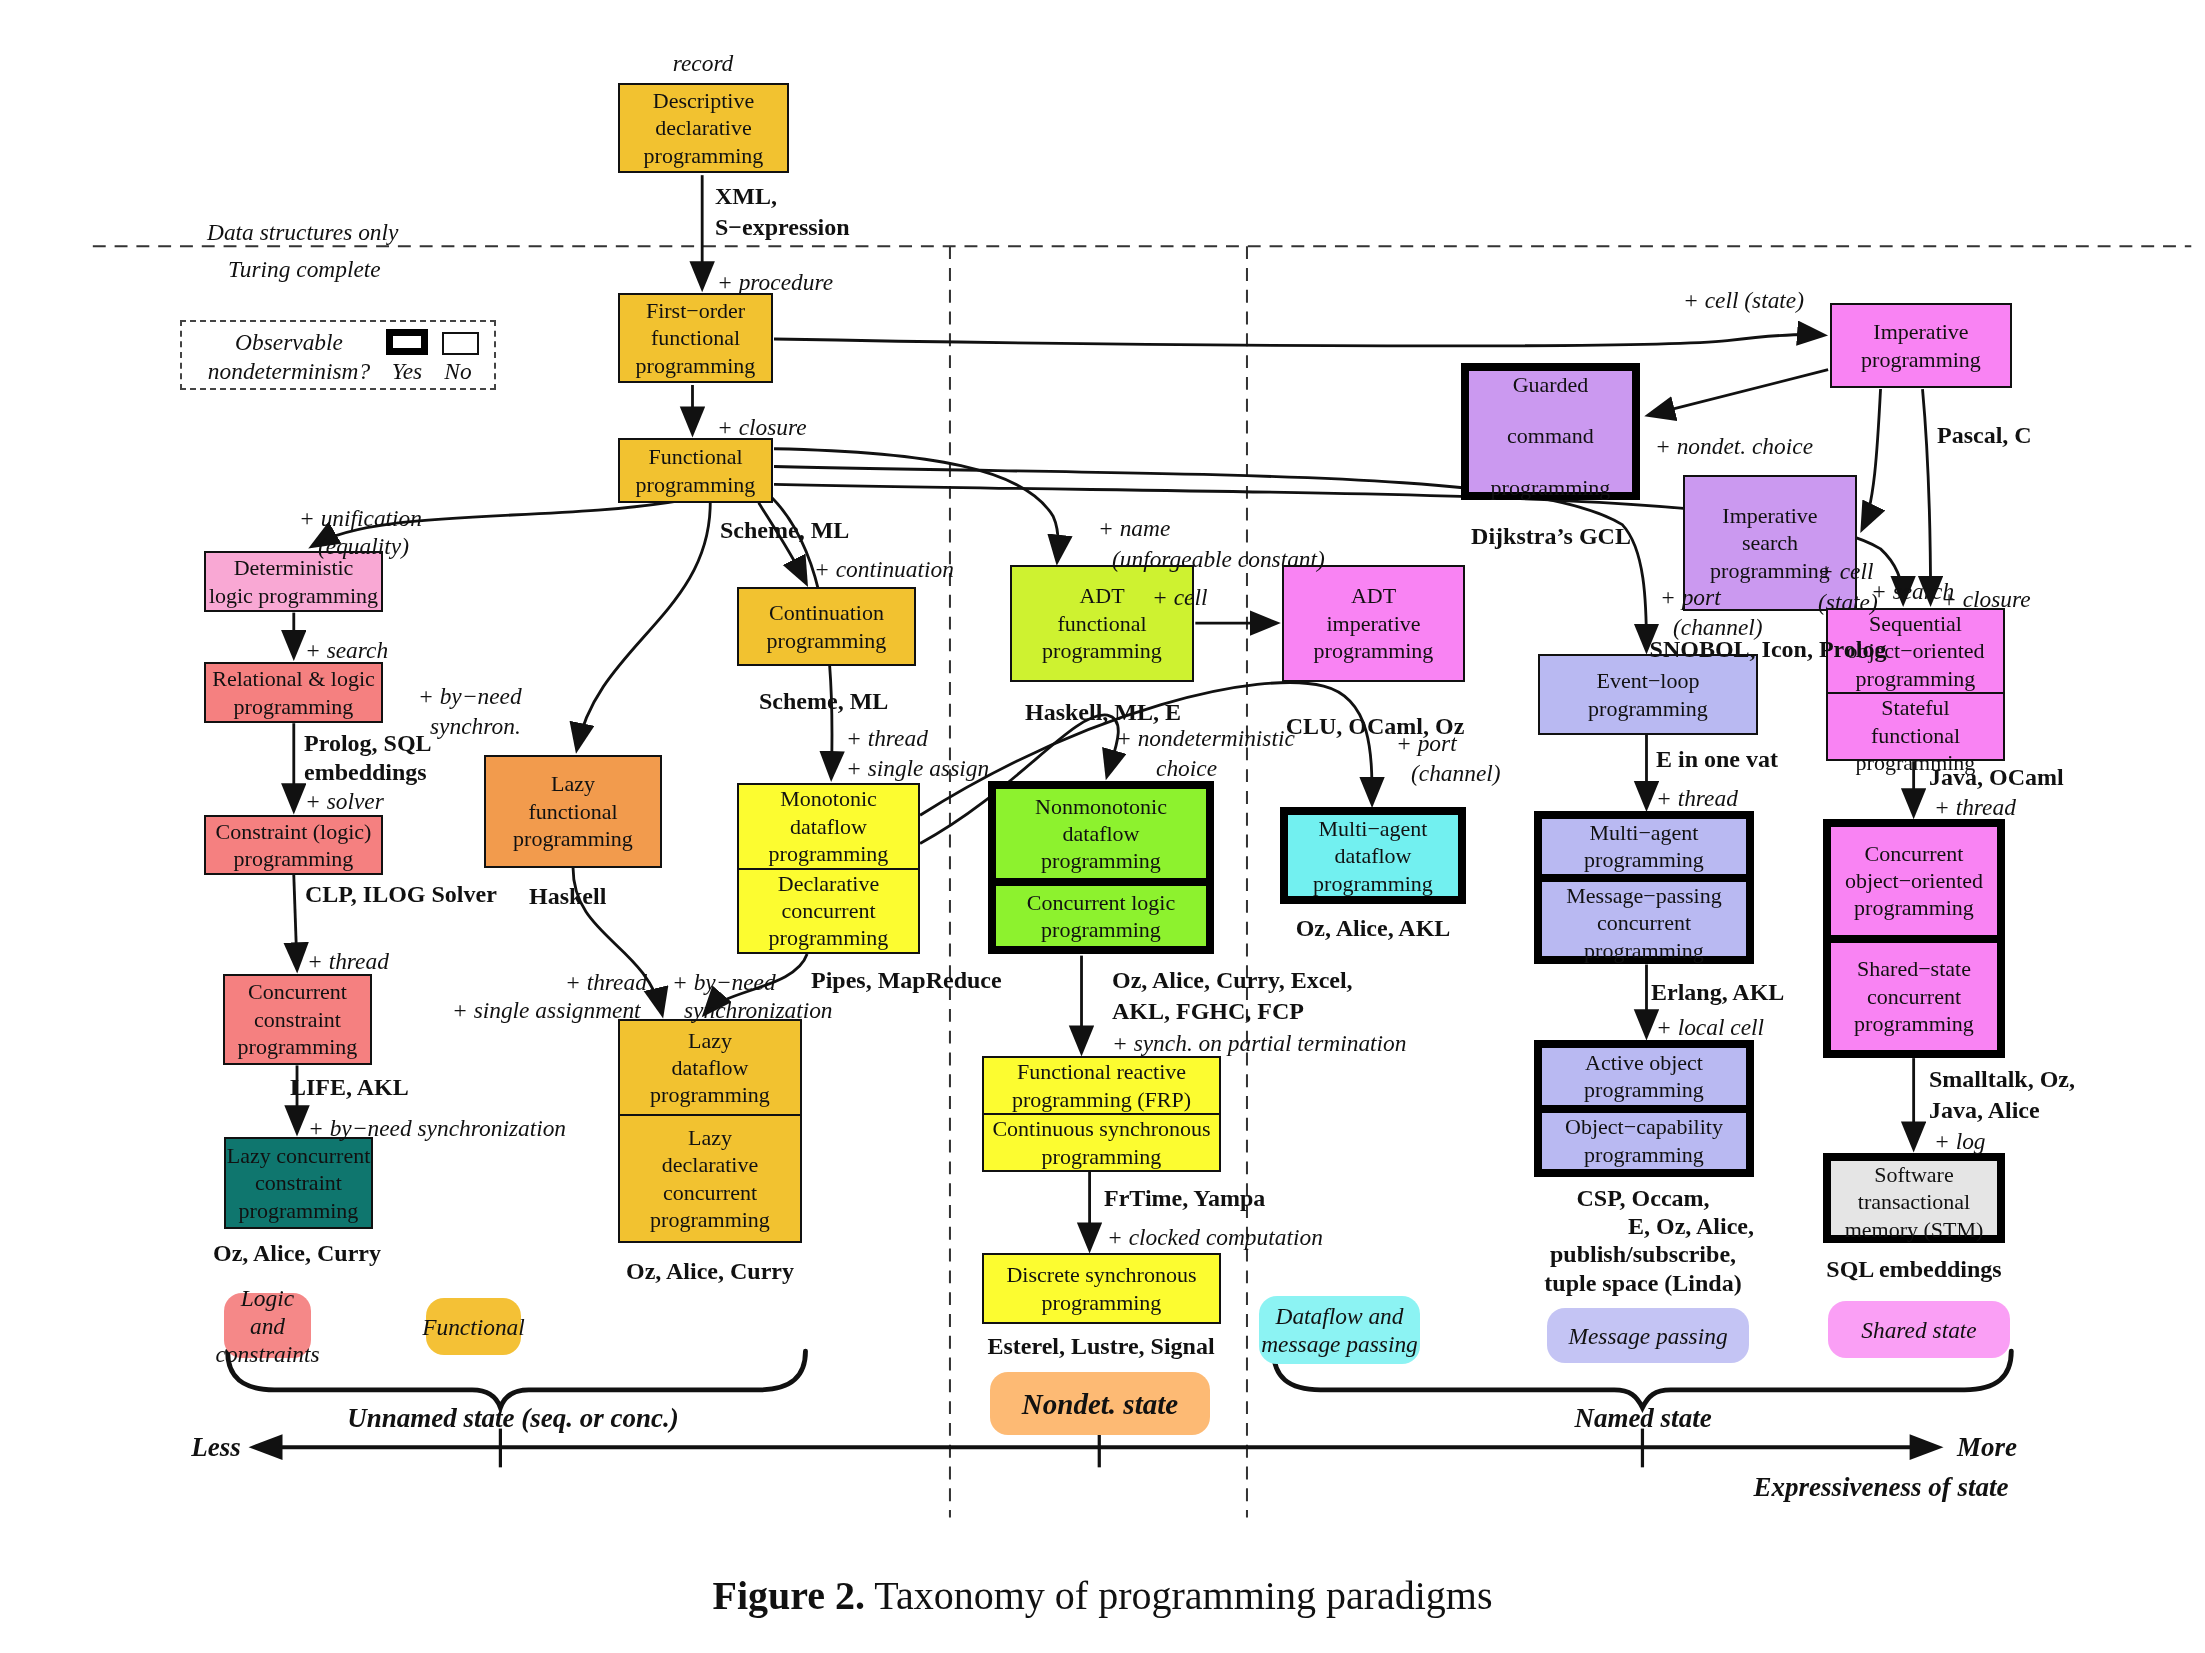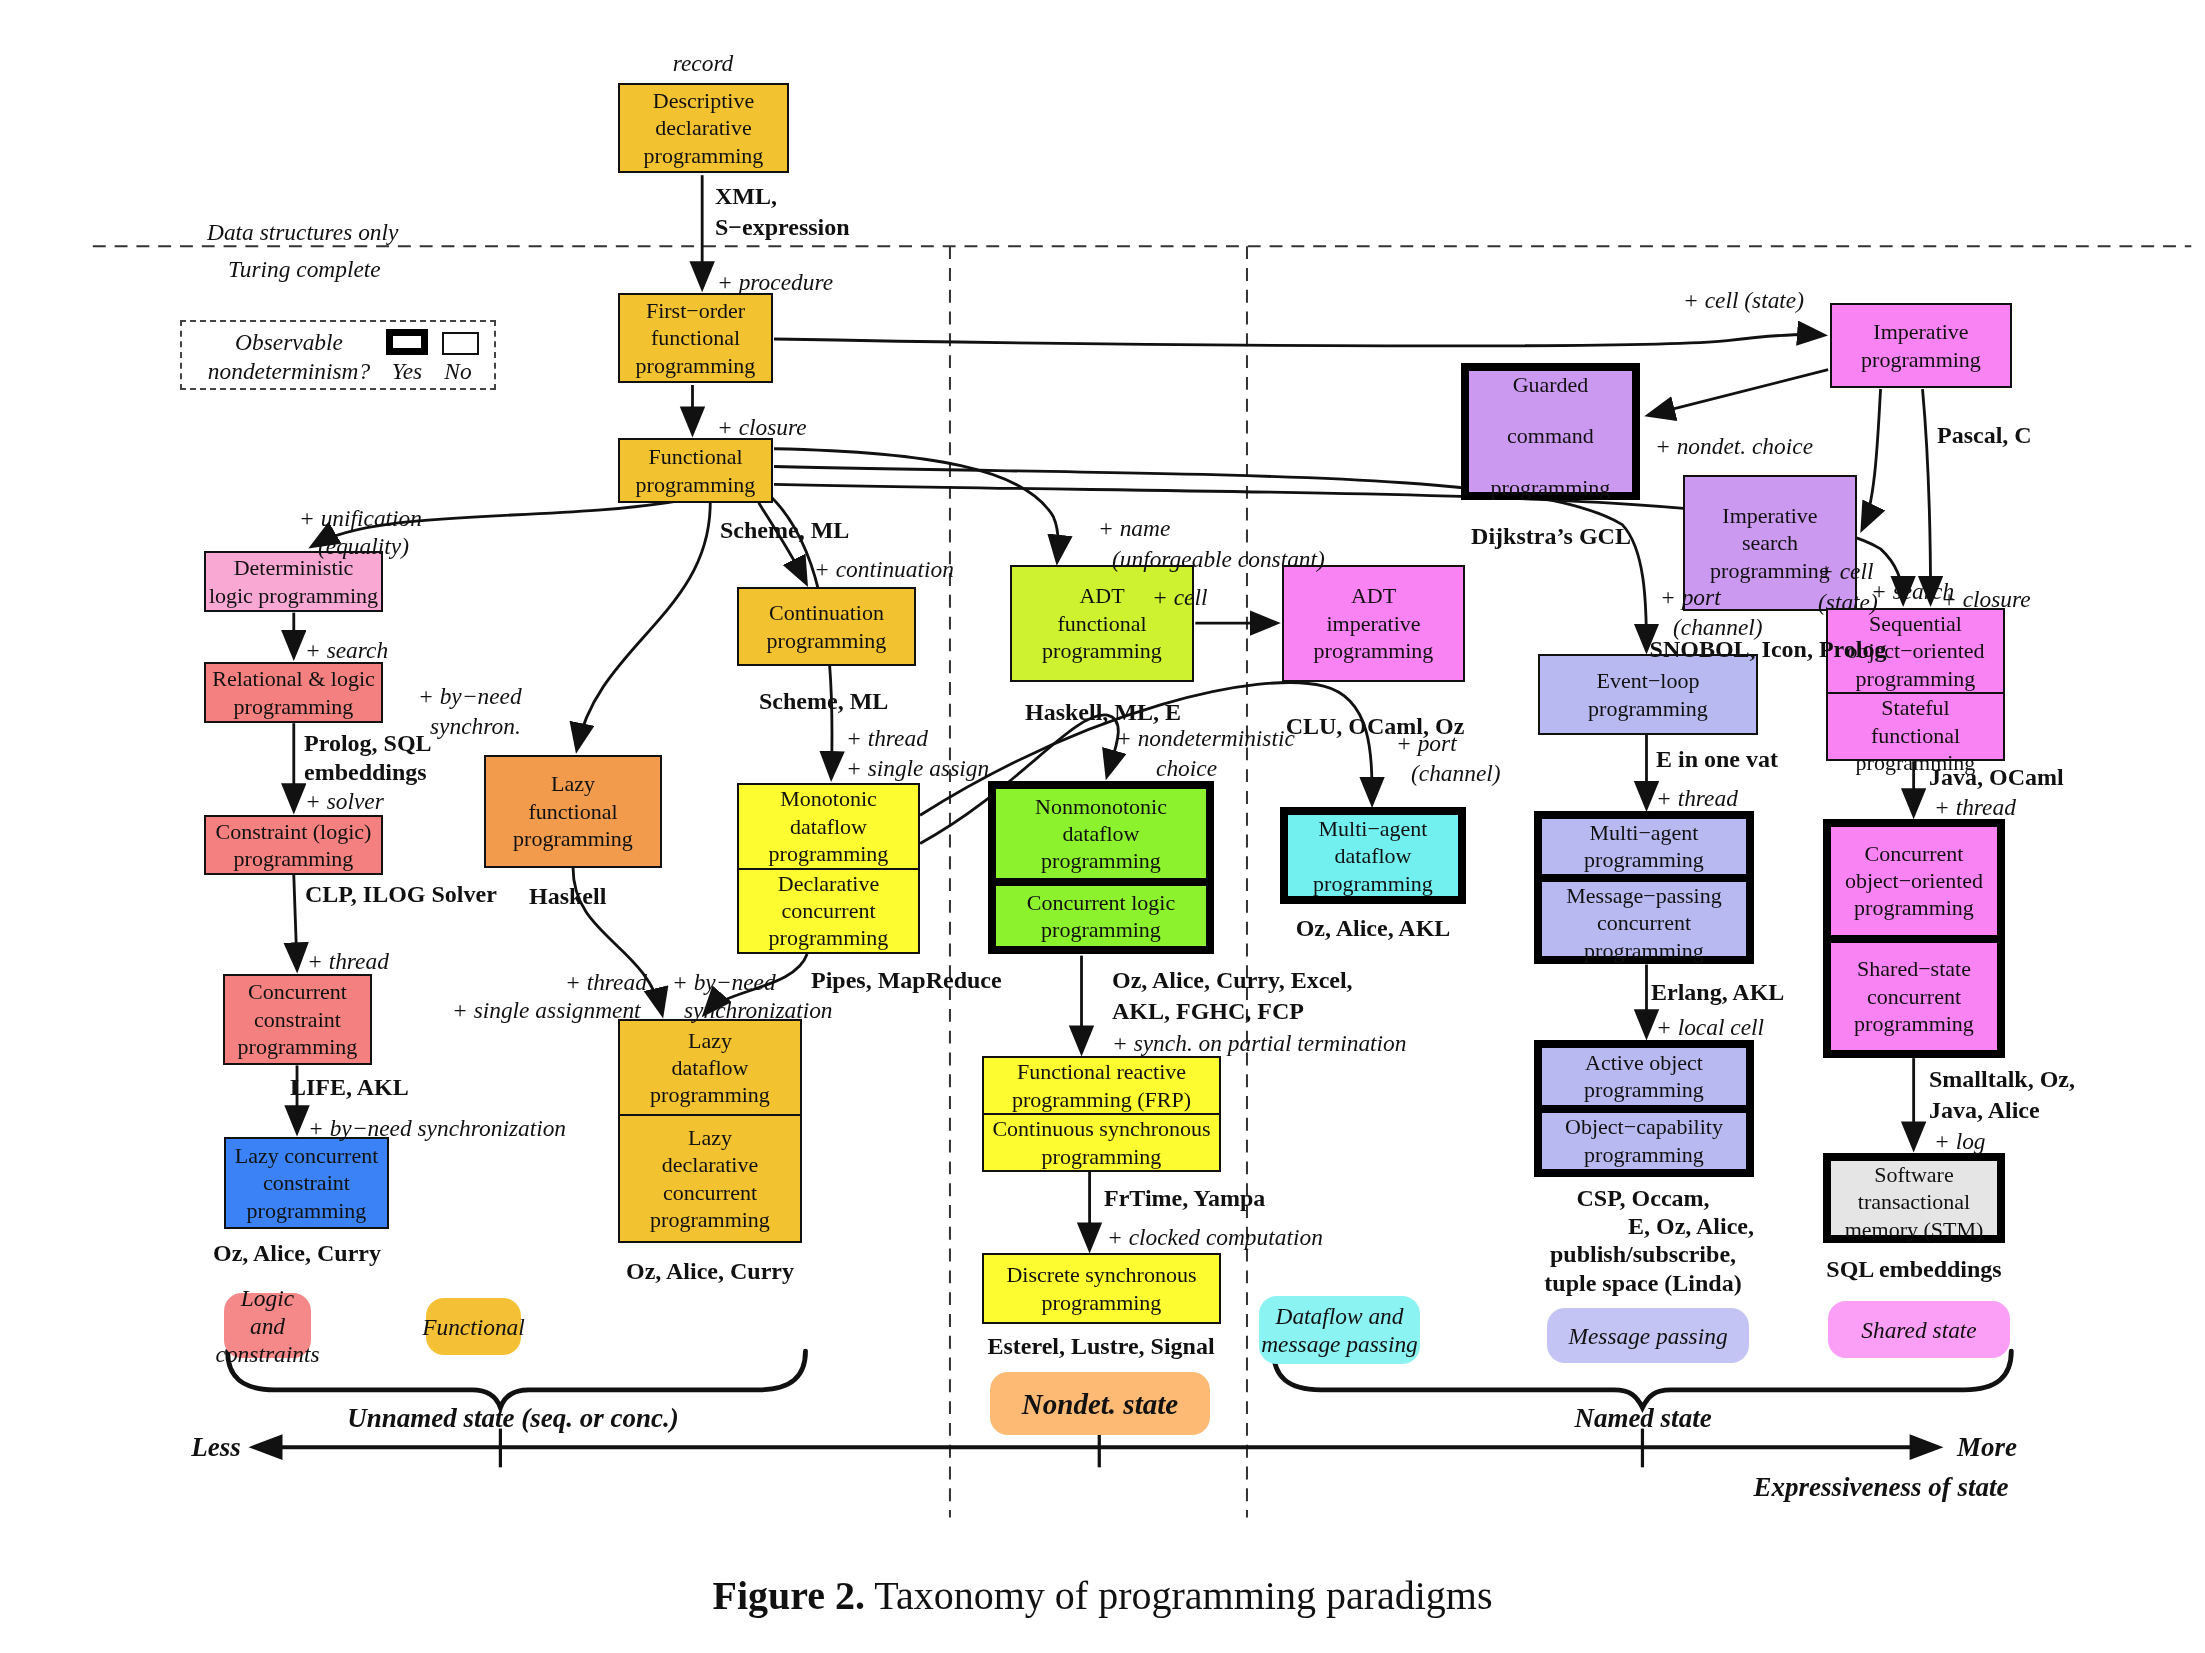--- a/index.html
+++ b/index.html
@@ -152,21 +152,21 @@
           <div>programming</div>
         </div>
       </div>
       <div class="node" style="left: 223px; top: 974px; width: 149px; height: 91px; background: rgb(245, 128, 128);">
         <div class="sec" style="flex: 3 1 0%;">
           <div>Concurrent</div>
           <div>constraint</div>
           <div>programming</div>
         </div>
       </div>
-      <div class="node" style="left: 224px; top: 1137px; width: 165px; height: 92px; background: #3b82f6; justify-content: center;">
+      <div class="node" style="left: 224px; top: 1137px; width: 149px; height: 92px; background: #0f766e; justify-content: center;">
         <div class="sec" style="flex: 3 1 0%;">
           <div>Lazy concurrent</div>
           <div>constraint</div>
           <div>programming</div>
         </div>
       </div>
       <div class="node" style="left: 484px; top: 755px; width: 178px; height: 113px; background: rgb(242, 155, 77);">
         <div class="sec" style="flex: 3 1 0%;">
           <div>Lazy</div>
           <div>functional</div>

